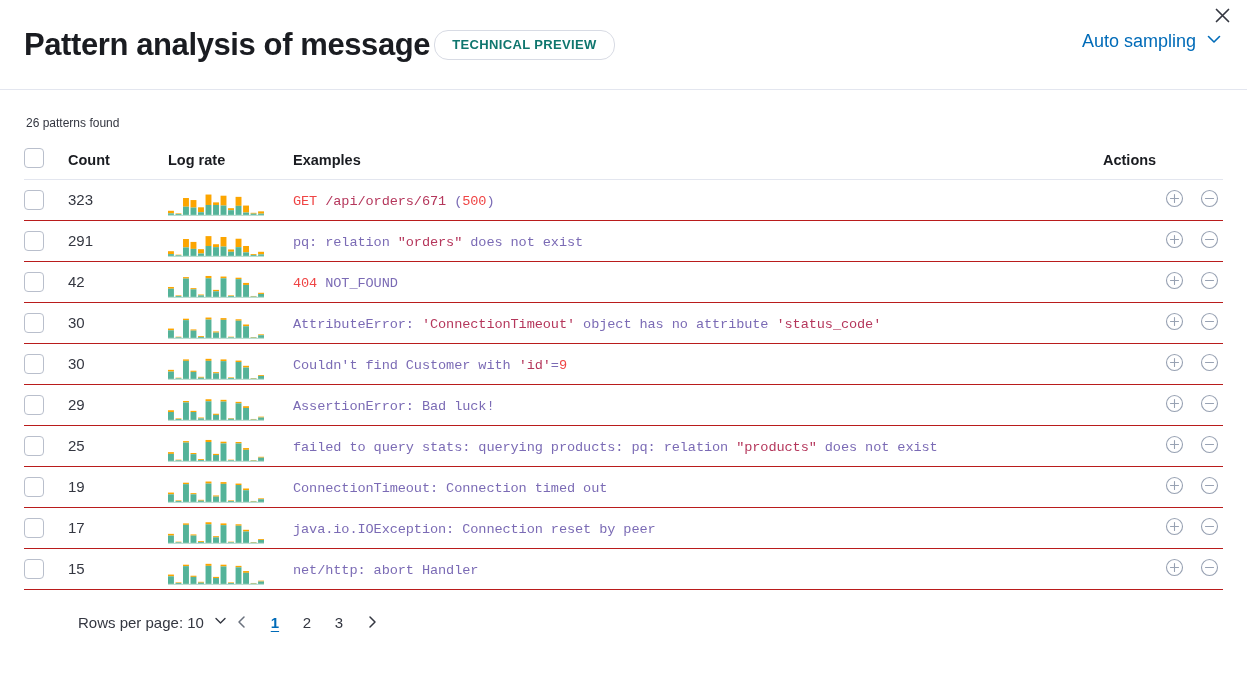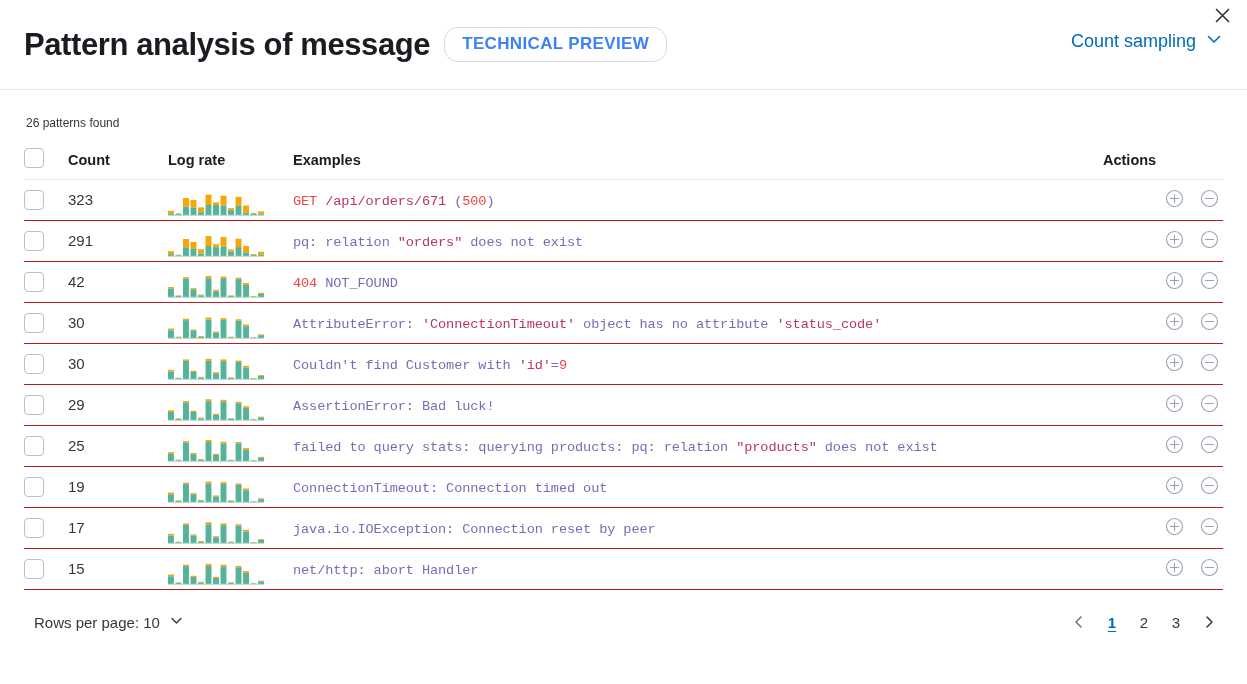--- a/index.html
+++ b/index.html
@@ -17,37 +17,37 @@
     position: relative;
     height: 90px;
     border-bottom: 1px solid #e3e6ef;
     display: flex;
     align-items: center;
     padding: 0 24px;
   }
   .header-left {
     display: flex;
     align-items: center;
-    gap: 14px;
+    gap: 4px;
   }
   .page-title {
     font-size: 31px;
     font-weight: bold;
     letter-spacing: -0.4px;
     color: #1a1c21;
     white-space: nowrap;
   }
   .badge {
     border: 1px solid #d8dbe4;
     border-radius: 14px;
     background: #ffffff;
-    font-size: 17px;
+    font-size: 13px;
     font-weight: bold;
     letter-spacing: 0.35px;
-    color: #3b82f6;
+    color: #0f766e;
     padding: 6px 17px 7px;
     white-space: nowrap;
   }
   .header-right {
     position: absolute;
     right: 24px;
     top: 30px;
     display: flex;
     align-items: center;
     gap: 9px;
@@ -135,22 +135,23 @@
     align-items: center;
     gap: 16px;
     padding-right: 4px;
   }
   .act-icon { cursor: pointer; display: block; }
 
   
   .footer {
     display: flex;
     align-items: center;
-    justify-content: space-between;
+    justify-content: flex-start;
     padding: 18px 24px 0 34px;
+    margin-left: 44px;
   }
   .rows-per-page {
     display: flex; align-items: center; gap: 9px;
     font-size: 15px; color: #343741; cursor: pointer;
   }
   .pager { display: flex; align-items: center; gap: 6px; }
   .pg {
     min-width: 26px; height: 26px;
     display: flex; align-items: center; justify-content: center;
     font-size: 15px; color: #343741; cursor: pointer;
@@ -171,21 +172,21 @@
 </head>
 <body>
 
 <div class="header">
   <div class="header-left">
     <div class="page-title">Pattern analysis of message</div>
     <div class="badge">TECHNICAL PREVIEW</div>
   </div>
 
   <div class="header-right">
-    <span class="sampling-label">Count sampling</span>
+    <span class="sampling-label">Auto sampling</span>
     <span class="chev">
       <svg width="18" height="18" viewBox="0 0 18 18">
           <path d="M3.5 6.5 L9 12 L14.5 6.5" fill="none" stroke="#006bb8" stroke-width="1.6" stroke-linecap="round" stroke-linejoin="round"></path>
         </svg>
     </span>
   </div>
 
   <div class="close-btn">
     <svg width="17" height="17" viewBox="0 0 17 17">
         <path d="M2.5 2.5 L14.5 14.5 M14.5 2.5 L2.5 14.5" fill="none" stroke="#343741" stroke-width="1.7" stroke-linecap="round"></path>

